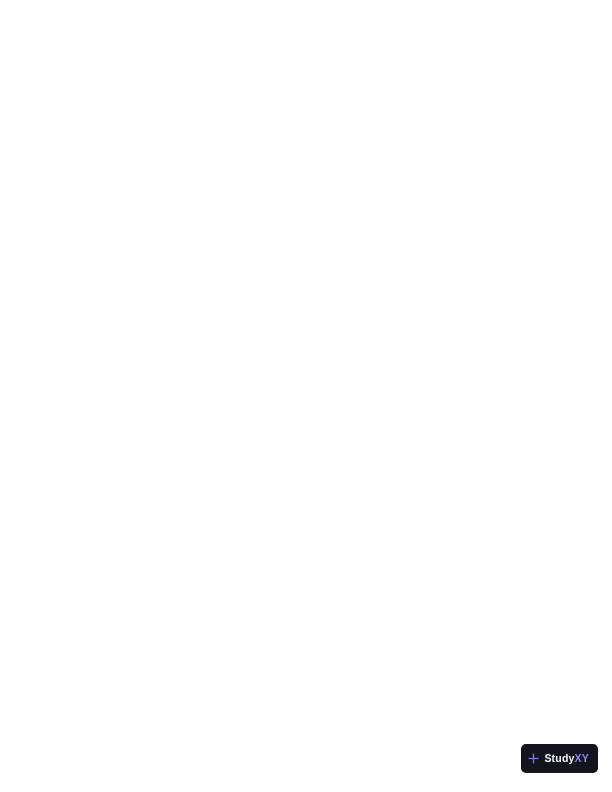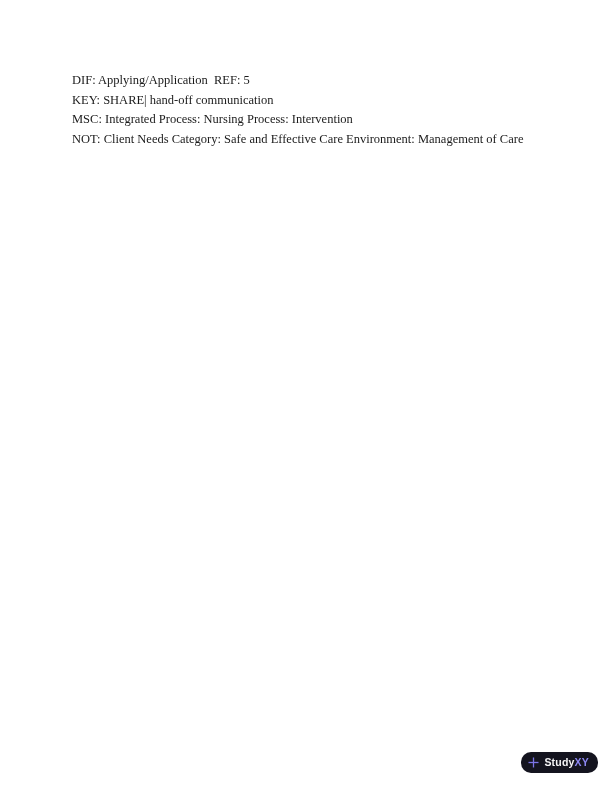--- a/index.html
+++ b/index.html
@@ -27,24 +27,24 @@
     font-size: 12.5px;
     line-height: 19.7px;
     color: #1a1a1a;
     white-space: pre-wrap;
     font-family: "Liberation Serif", serif;
   }
   .badge {
     position: absolute;
     right: 14px;
     bottom: 19px;
-    height: 21px;
+    height: 29px;
     padding: 0 9px 0 7px;
     background: #14141f;
-    border-radius: 10px;
+    border-radius: 5px;
     display: flex;
     align-items: center;
     gap: 5px;
     box-sizing: border-box;
   }
   .badge .plus-wrap {
     display: flex;
     align-items: center;
     justify-content: center;
   }
@@ -58,26 +58,20 @@
   }
   .badge .brand .accent {
     color: #8d87f2;
   }
 </style>
 </head>
 <body>
 
 <div class="page">
 
-  <div class="meta-block">
-    <p>DIF: Applying/Application  REF: 5</p>
-    <p>KEY: SHARE| hand-off communication</p>
-    <p>MSC: Integrated Process: Nursing Process: Intervention</p>
-    <p>NOT: Client Needs Category: Safe and Effective Care Environment: Management of Care</p>
-  </div>
 
   <div class="badge">
     <span class="plus-wrap">
       <svg width="11" height="11" viewBox="0 0 11 11" aria-hidden="true">
         <line x1="5.5" y1="0.5" x2="5.5" y2="10.5" stroke="#7b74e6" stroke-width="1.3"></line>
         <line x1="0.5" y1="5.5" x2="10.5" y2="5.5" stroke="#7b74e6" stroke-width="1.3"></line>
       </svg>
     </span>
     <span class="brand"><span>Study</span><span class="accent">XY</span></span>
   </div>

